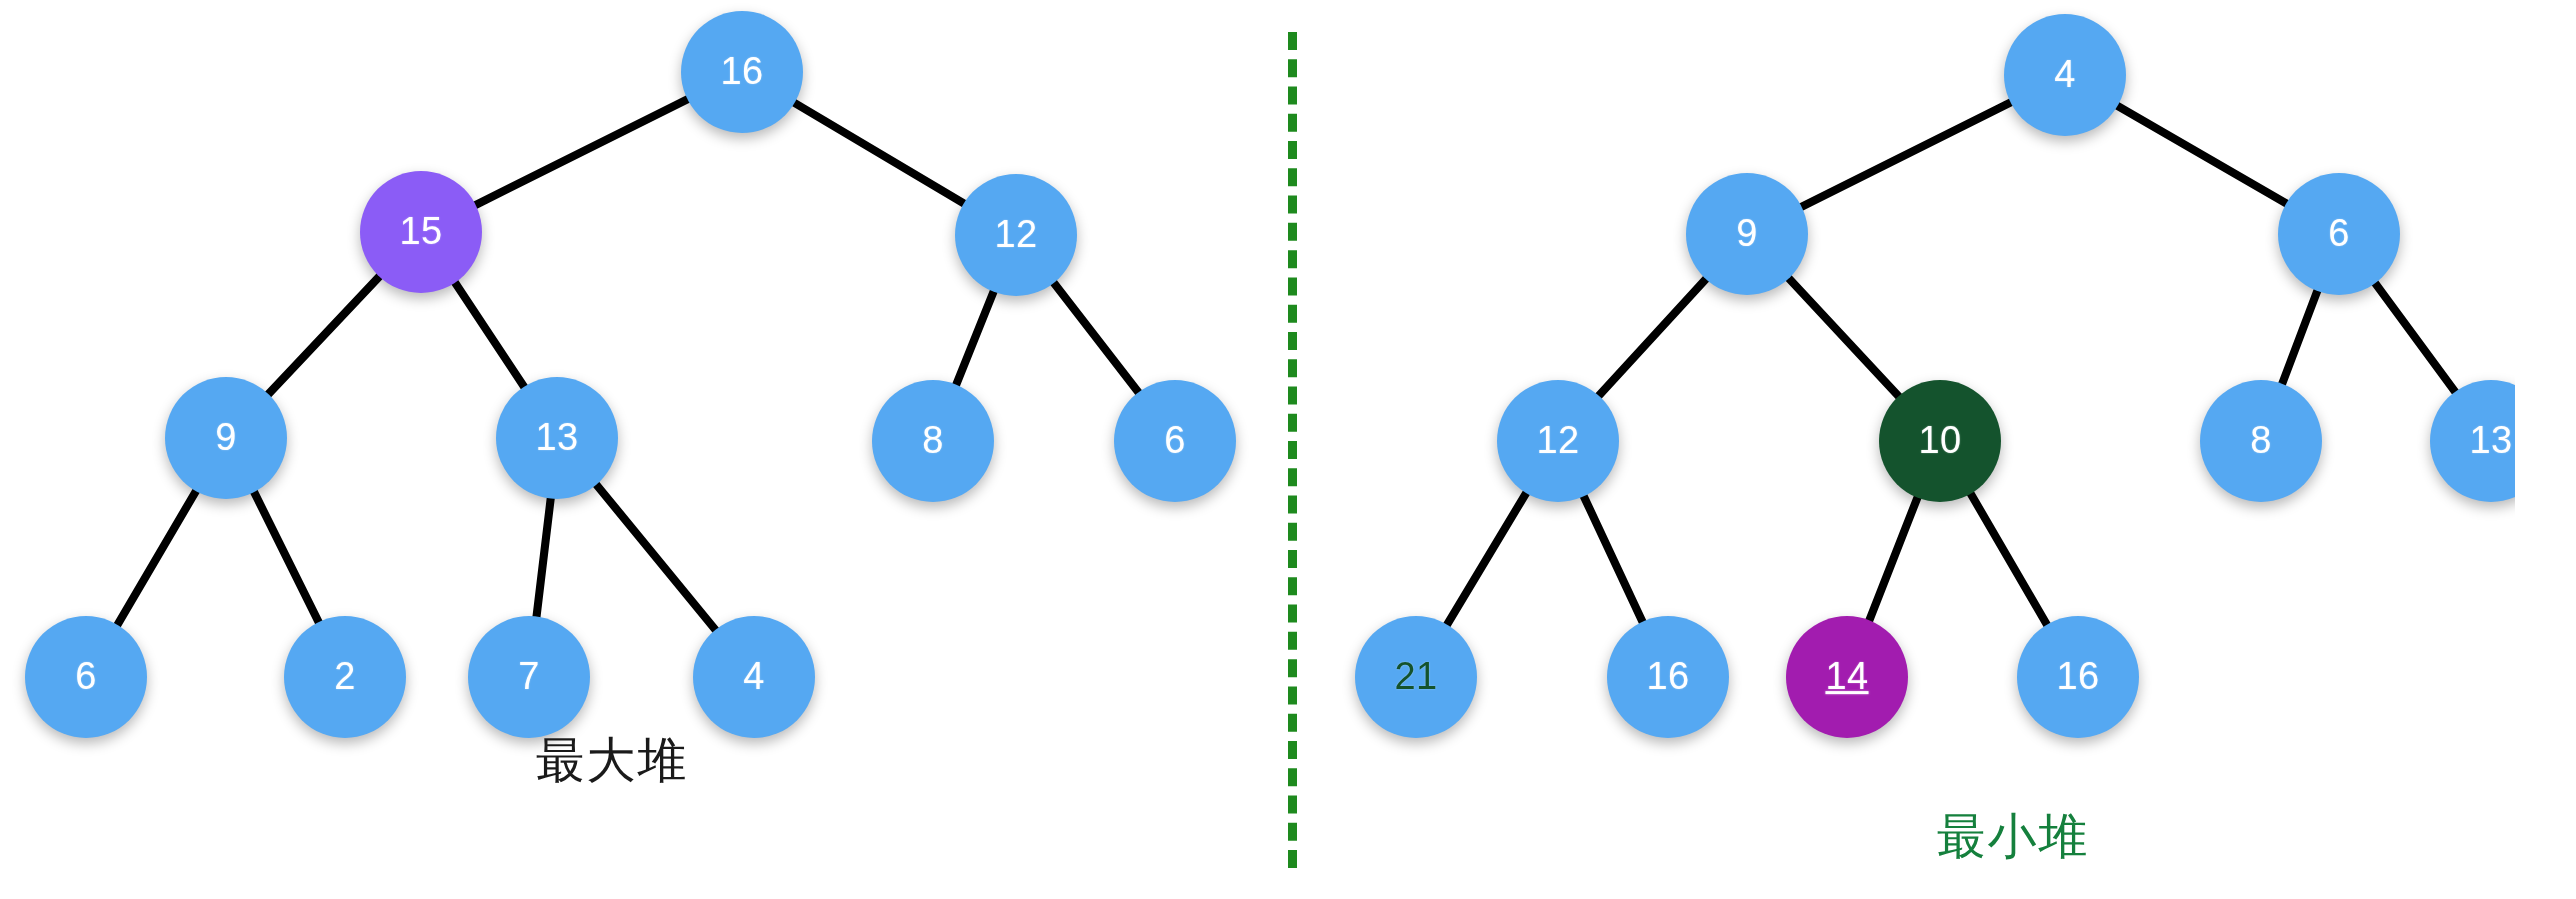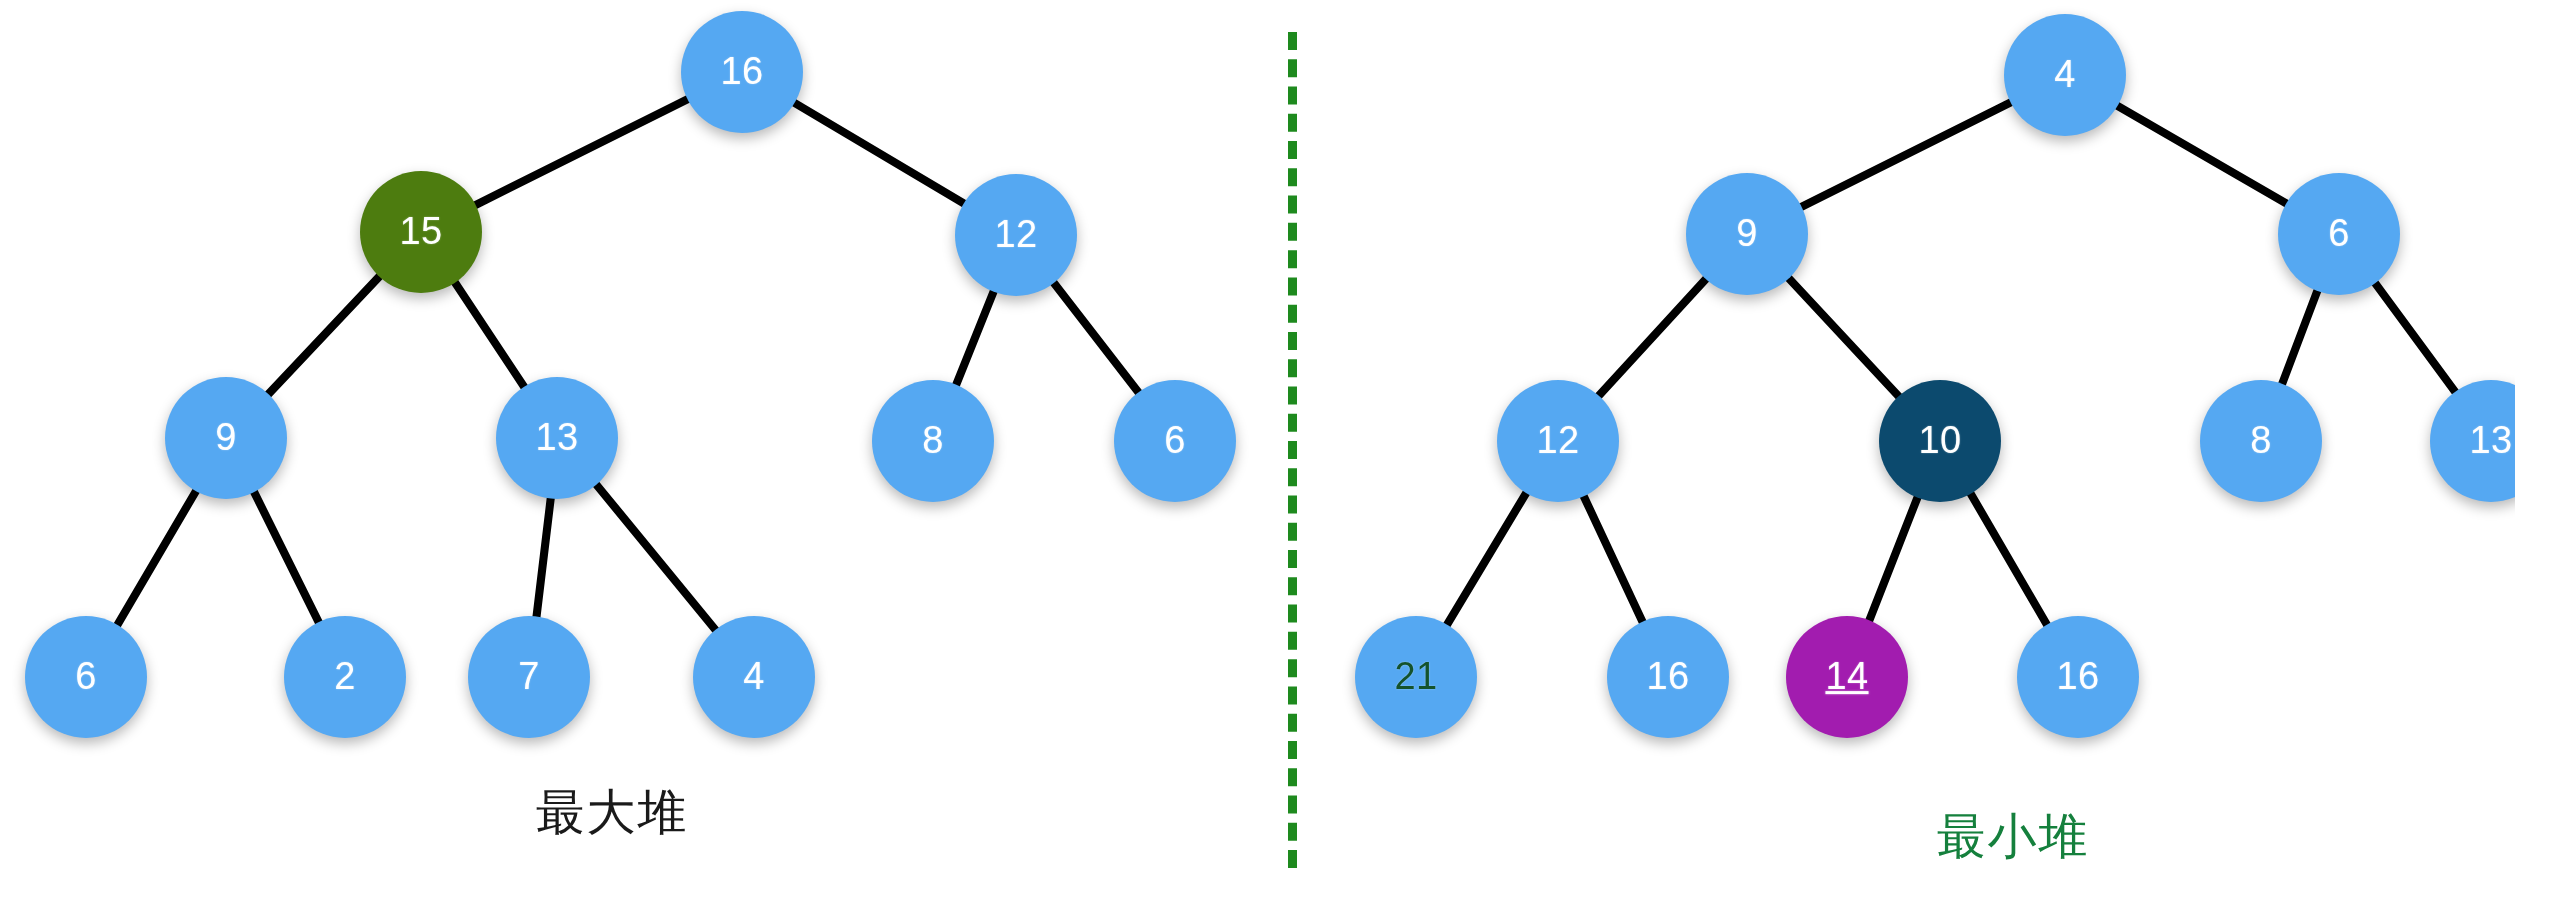--- a/index.html
+++ b/index.html
@@ -87,21 +87,21 @@
       <line x1="1698.3824327131028" y1="545.9583556737592" x2="1607.6175672868972" y2="697.0416443262408" stroke="#000000" stroke-width="9" stroke-linecap="round"></line>
       <line x1="1759.6551884175744" y1="549.1326386489599" x2="1827.3448115824256" y2="693.8673613510401" stroke="#000000" stroke-width="9" stroke-linecap="round"></line>
       <line x1="2133.1945827390605" y1="550.7847062099717" x2="2077.8054172609395" y2="692.2152937900283" stroke="#000000" stroke-width="9" stroke-linecap="round"></line>
       <line x1="2189.825978401536" y1="546.4263550300911" x2="2277.174021598464" y2="696.5736449699089" stroke="#000000" stroke-width="9" stroke-linecap="round"></line>
     </svg>
 
   <div id="node-layer">
       <div class="node" style="left: 681px; top: 10.8px; width: 122px; height: 122px; background: rgb(85, 168, 242); color: rgb(255, 255, 255);">
         <span class="node-label">16</span>
       </div>
-      <div class="node" style="left: 360px; top: 171px; width: 122px; height: 122px; background: #4d7c0f; color: rgb(255, 255, 255);">
+      <div class="node" style="left: 360px; top: 171px; width: 122px; height: 122px; background: #8b5cf6; color: rgb(255, 255, 255);">
         <span class="node-label">15</span>
       </div>
       <div class="node" style="left: 955px; top: 174px; width: 122px; height: 122px; background: rgb(85, 168, 242); color: rgb(255, 255, 255);">
         <span class="node-label">12</span>
       </div>
       <div class="node" style="left: 165px; top: 377px; width: 122px; height: 122px; background: rgb(85, 168, 242); color: rgb(255, 255, 255);">
         <span class="node-label">9</span>
       </div>
       <div class="node" style="left: 496px; top: 377px; width: 122px; height: 122px; background: rgb(85, 168, 242); color: rgb(255, 255, 255);">
         <span class="node-label">13</span>
@@ -129,21 +129,21 @@
       </div>
       <div class="node" style="left: 1686px; top: 173px; width: 122px; height: 122px; background: rgb(85, 168, 242); color: rgb(255, 255, 255);">
         <span class="node-label">9</span>
       </div>
       <div class="node" style="left: 2278px; top: 173px; width: 122px; height: 122px; background: rgb(85, 168, 242); color: rgb(255, 255, 255);">
         <span class="node-label">6</span>
       </div>
       <div class="node" style="left: 1497px; top: 380px; width: 122px; height: 122px; background: rgb(85, 168, 242); color: rgb(255, 255, 255);">
         <span class="node-label">12</span>
       </div>
-      <div class="node" style="left: 1879px; top: 380px; width: 122px; height: 122px; background: #0c4a6e; color: rgb(255, 255, 255);">
+      <div class="node" style="left: 1879px; top: 380px; width: 122px; height: 122px; background: #14532d; color: rgb(255, 255, 255);">
         <span class="node-label">10</span>
       </div>
       <div class="node" style="left: 2200px; top: 380px; width: 122px; height: 122px; background: rgb(85, 168, 242); color: rgb(255, 255, 255);">
         <span class="node-label">8</span>
       </div>
       <div class="node" style="left: 2430px; top: 380px; width: 122px; height: 122px; background: rgb(85, 168, 242); color: rgb(255, 255, 255);">
         <span class="node-label">13</span>
       </div>
       <div class="node" style="left: 1355px; top: 616px; width: 122px; height: 122px; background: rgb(85, 168, 242); color: #14532d;">
         <span class="node-label">21</span>
@@ -153,20 +153,20 @@
       </div>
       <div class="node" style="left: 1786px; top: 616px; width: 122px; height: 122px; background: #a21caf; color: rgb(255, 255, 255); text-decoration: underline;">
         <span class="node-label">14</span>
       </div>
       <div class="node" style="left: 2017px; top: 616px; width: 122px; height: 122px; background: rgb(85, 168, 242); color: rgb(255, 255, 255);">
         <span class="node-label">16</span>
       </div>
     </div>
 
   <div id="caption-layer">
-      <div class="caption" style="left: 612px; top: 780px; color: rgb(26, 26, 26);">最大堆</div>
+      <div class="caption" style="left: 612px; top: 728px; color: rgb(26, 26, 26);">最大堆</div>
       <div class="caption" style="left: 2013px; top: 804px; color: #15803d;">最小堆</div>
     </div>
 
   <div id="divider" style="left: 1288px; border-left-color: rgb(30, 138, 30);"></div>
 
 </div>
 
 
 </body></html>

